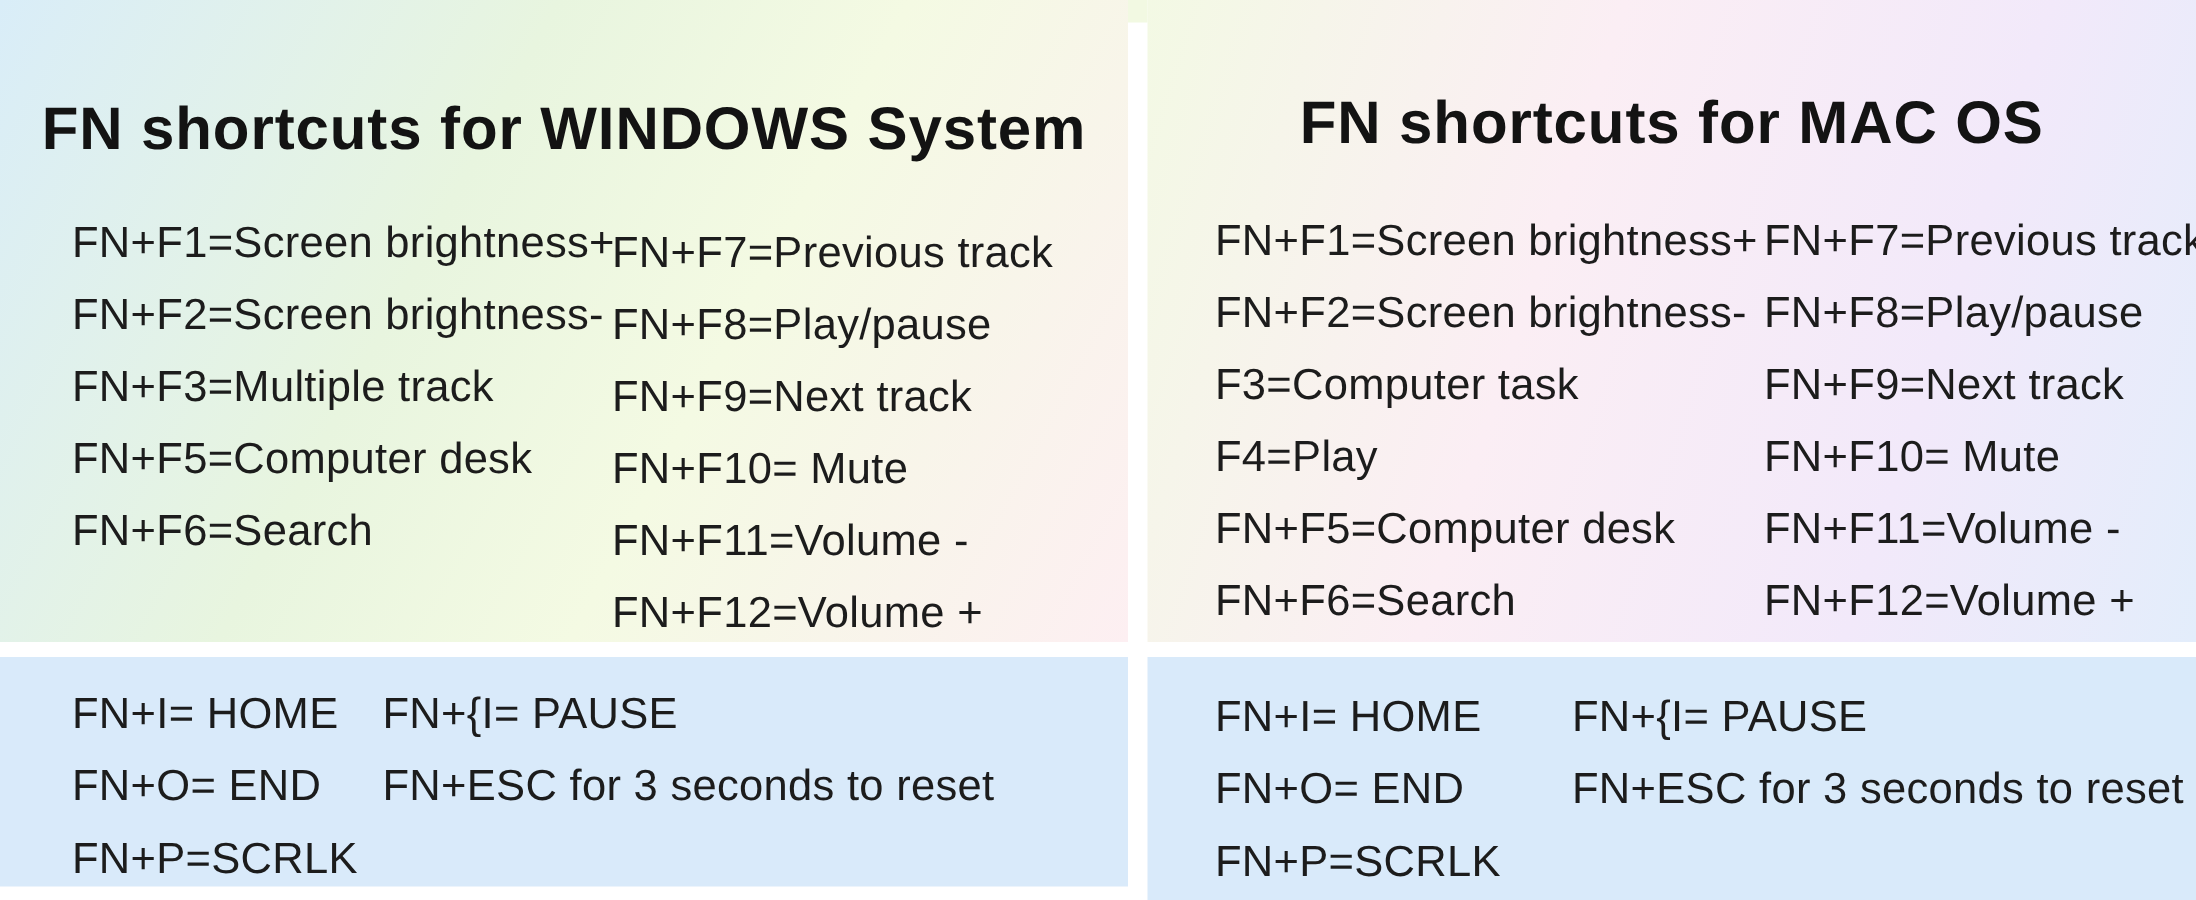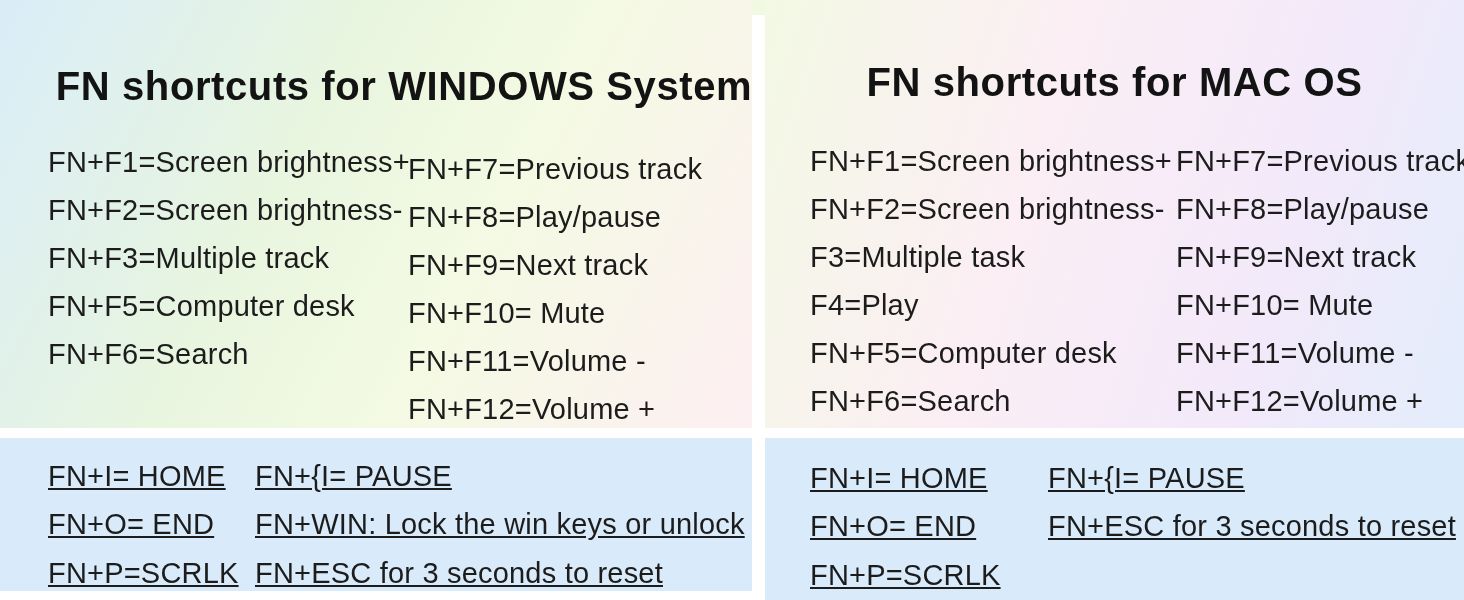--- a/index.html
+++ b/index.html
@@ -13,29 +13,29 @@
   #mac-grad{left:765px;top:0;width:699px;height:428px;
     background:linear-gradient(108deg,#f3f9e4 0%,#fbeef4 38%,#f2e9fa 72%,#e3edfb 100%);}
   #bridge{left:752px;top:0;width:13px;height:15px;background:#f2f9e2;}
   #win-blue{left:0;top:438px;width:752px;height:153px;background:#d9eafa;}
   #mac-blue{left:765px;top:438px;width:699px;height:162px;background:#d9eafa;}
 
   .title{
     position:absolute;left:0;width:100%;margin:0;text-align:center;
     font-size:40px;font-weight:bold;letter-spacing:.6px;line-height:1;color:#131313;
   }
-  #win-grad .title{top:66px;margin-left:28px;}
+  #win-grad .title{top:66px;}
   #mac-grad .title{top:62px;}
 
   .col{position:absolute;display:flex;flex-direction:column;}
   .row{
     height:48px;display:flex;align-items:center;
     font-size:29px;letter-spacing:.2px;white-space:pre;color:#1c1c1c;
   }
-  .blue .row{height:48.5px;text-decoration:underline;}
+  .blue .row{height:48.5px;}
 
   #win-c1{left:48px;top:138px;}
   #win-c2{left:408px;top:145px;}
   #mac-c1{left:45px;top:137px;}
   #mac-c2{left:411px;top:137px;}
 
   #win-b1{left:48px;top:14px;}
   #win-b2{left:255px;top:14px;}
   #mac-b1{left:45px;top:16px;}
   #mac-b2{left:283px;top:16px;}
@@ -64,21 +64,21 @@
     </div>
   </section>
 
   <div class="panel" id="bridge"></div>
 
   <section class="panel" id="mac-grad">
     <h1 class="title">FN shortcuts for MAC OS</h1>
     <div class="col" id="mac-c1">
       <div class="row">FN+F1=Screen brightness+</div>
       <div class="row">FN+F2=Screen brightness-</div>
-      <div class="row">F3=Multiple task</div>
+      <div class="row">F3=Computer task</div>
       <div class="row">F4=Play</div>
       <div class="row">FN+F5=Computer desk</div>
       <div class="row">FN+F6=Search</div>
     </div>
     <div class="col" id="mac-c2">
       <div class="row">FN+F7=Previous track</div>
       <div class="row">FN+F8=Play/pause</div>
       <div class="row">FN+F9=Next track</div>
       <div class="row">FN+F10= Mute</div>
       <div class="row">FN+F11=Volume -</div>
@@ -87,21 +87,20 @@
   </section>
 
   <section class="panel blue" id="win-blue">
     <div class="col" id="win-b1">
       <div class="row">FN+I= HOME</div>
       <div class="row">FN+O= END</div>
       <div class="row">FN+P=SCRLK</div>
     </div>
     <div class="col" id="win-b2">
       <div class="row">FN+{I= PAUSE</div>
-      <div class="row">FN+WIN: Lock the win keys or unlock</div>
       <div class="row">FN+ESC for 3 seconds to reset</div>
     </div>
   </section>
 
   <section class="panel blue" id="mac-blue">
     <div class="col" id="mac-b1">
       <div class="row">FN+I= HOME</div>
       <div class="row">FN+O= END</div>
       <div class="row">FN+P=SCRLK</div>
     </div>

